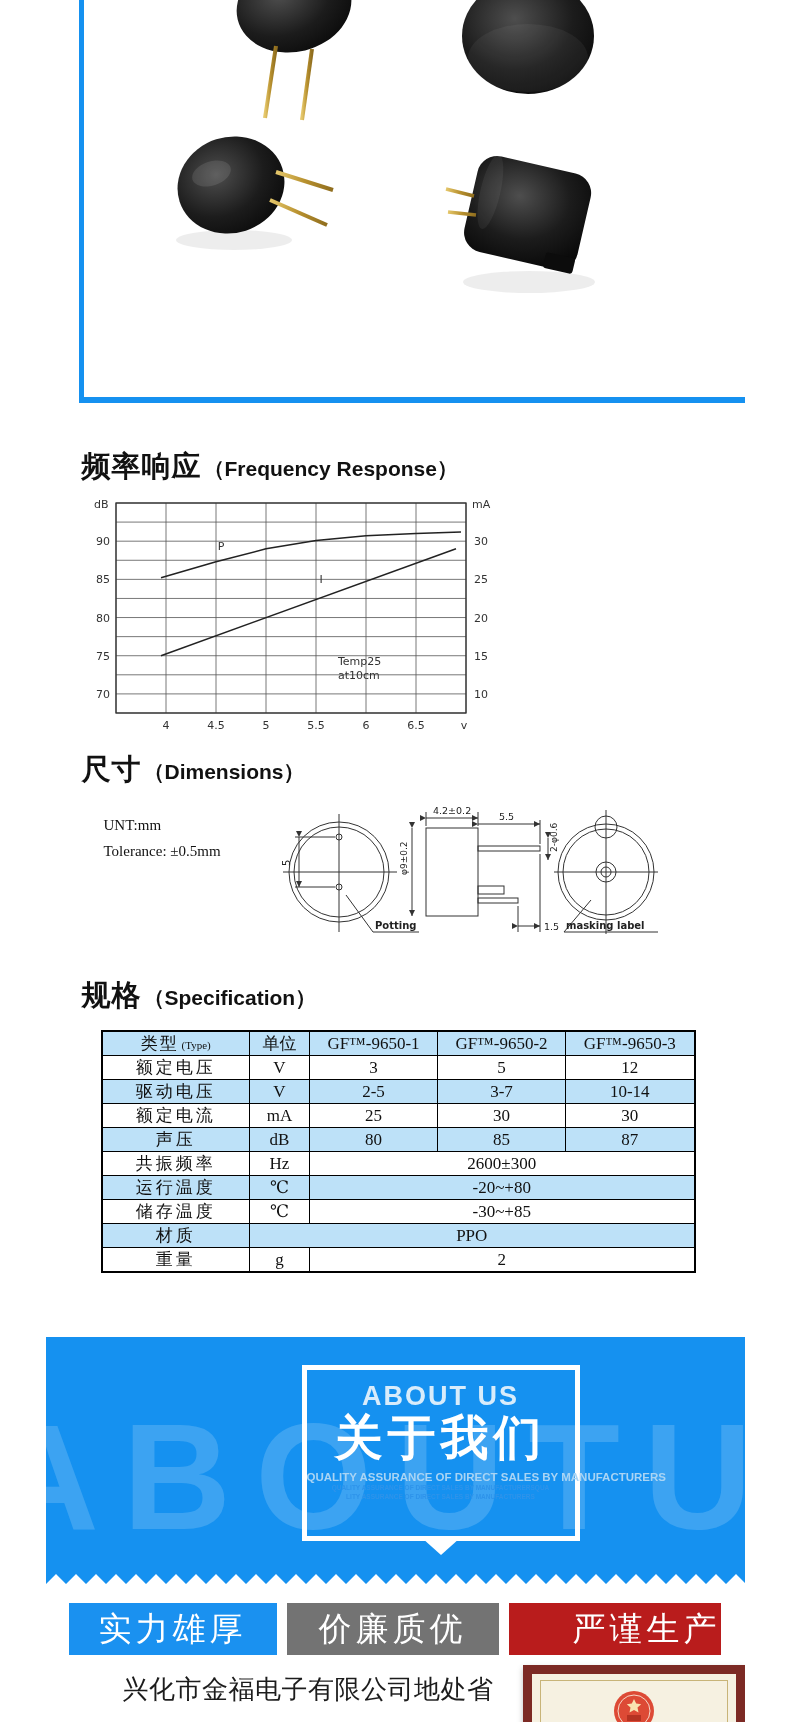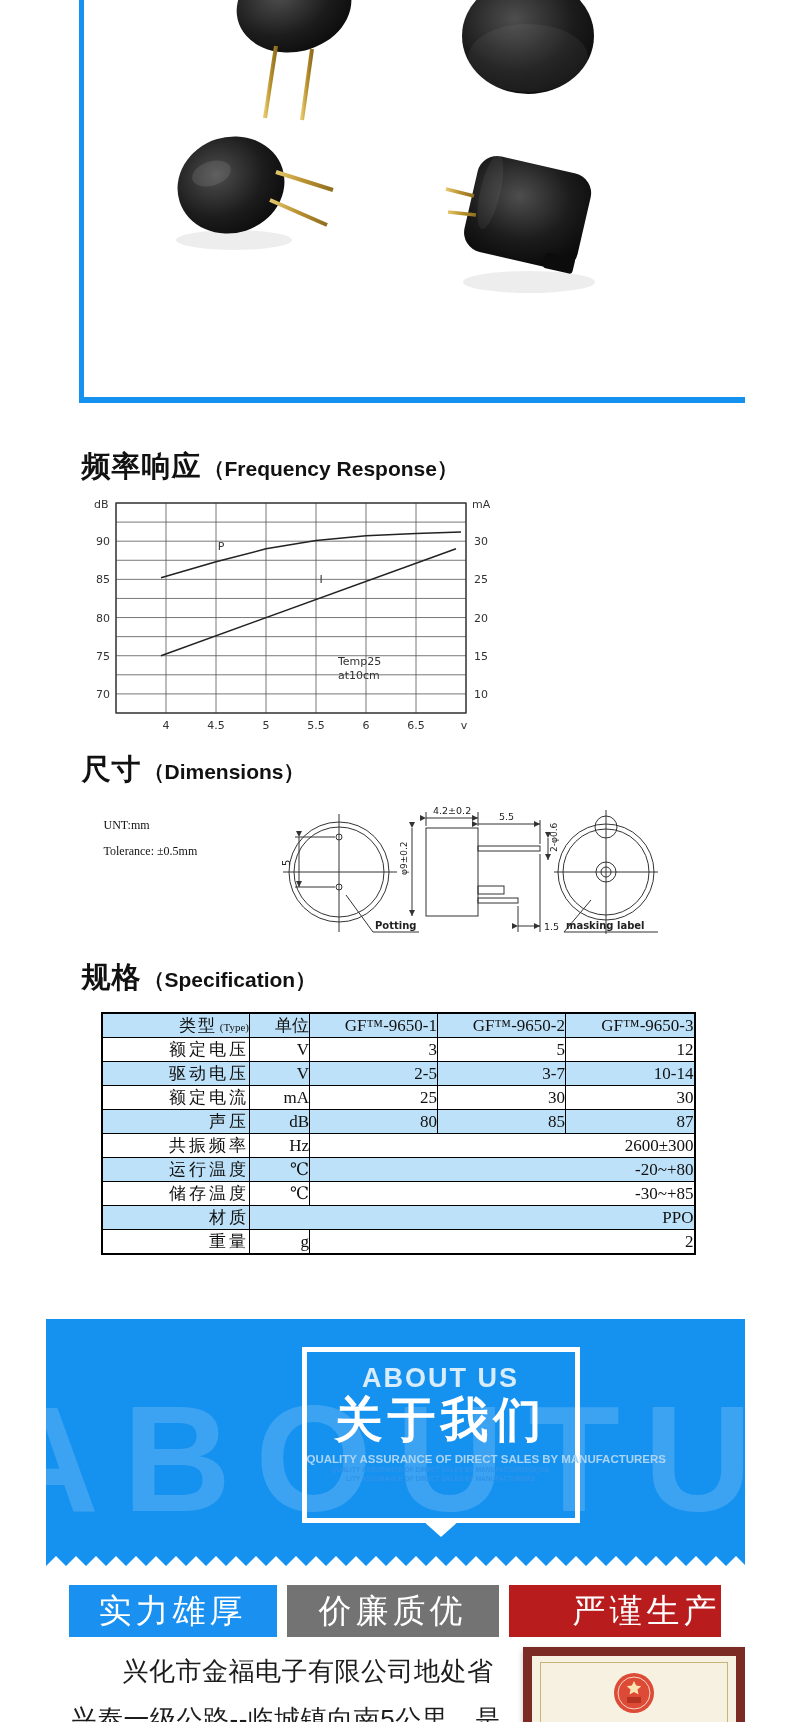--- a/index.html
+++ b/index.html
@@ -16,27 +16,27 @@
   .sec-head .zh { font-size:29px; font-weight:bold; letter-spacing:1px; }
   .sec-head .en { font-size:21px; font-weight:bold; margin-left:2px; }
 
   
   .chart-wrap { margin:8px 0 0 40px; }
   #freq-chart text { font-family:"DejaVu Sans", sans-serif; }
 
   
   .dims-row { display:flex; margin:10px 0 0 35px; align-items:flex-start; }
   .dims-notes { width:180px; padding:12px 0 0 23px; font-family:"Liberation Serif","DejaVu Serif",serif;
-    font-size:12px; color:#111; line-height:26px; }
+    font-size:15px; color:#111; line-height:26px; }
   .dims-svg text { font-family:"DejaVu Sans", sans-serif; fill:#222; }
 
   
   .spec-table { margin:14px 0 0 55px; border-collapse:collapse; border:2px solid #000; table-layout:fixed; width:593px;
     font-family:"Liberation Serif","DejaVu Serif",serif; }
-  .spec-table th, .spec-table td { border:1px solid #000; text-align:right; height:24px; font-size:17px;
+  .spec-table th, .spec-table td { border:1px solid #000; text-align:center; height:24px; font-size:17px;
     font-weight:normal; color:#111; padding:0; }
   .spec-table tr.blue { background:#bde1f8; }
   .spec-table .type-main { font-size:17px; letter-spacing:2px; }
   .spec-table .type-sub { font-size:11px; }
   .spec-table td:first-child { letter-spacing:3px; }
 
   
   .banner { margin-top:64px; position:relative; width:790px; height:236px; background:#1591f0; overflow:hidden; }
   .banner .watermark { position:absolute; left:-55px; top:54px; font-size:150px; font-weight:bold;
     color:rgba(255,255,255,0.17); white-space:nowrap; letter-spacing:24px; z-index:1; }
@@ -234,21 +234,21 @@
       <text x="114" y="129" font-size="10" font-weight="bold">Potting</text>
       <text x="172" y="14" font-size="9.5">4.2±0.2</text>
       <text x="238" y="20" font-size="9.5">5.5</text>
       <text x="296" y="52" font-size="9" transform="rotate(-90 296 52)">2-φ0.6</text>
       <text x="146" y="75" font-size="9" transform="rotate(-90 146 75)">φ9±0.2</text>
       <text x="283" y="130" font-size="9.5">1.5</text>
       <text x="305" y="129" font-size="10" font-weight="bold">masking label</text>
     </svg>
   </div>
 
-  <div class="sec-head" style="margin-top:6px;">
+  <div class="sec-head" style="margin-top:24px;">
     <span class="zh">规格</span>
     <span class="en">（Specification）</span>
   </div>
   <table class="spec-table">
     <colgroup>
         <col style="width:148px">
         <col style="width:60px">
         <col style="width:128px">
         <col style="width:128px">
         <col style="width:129px">

